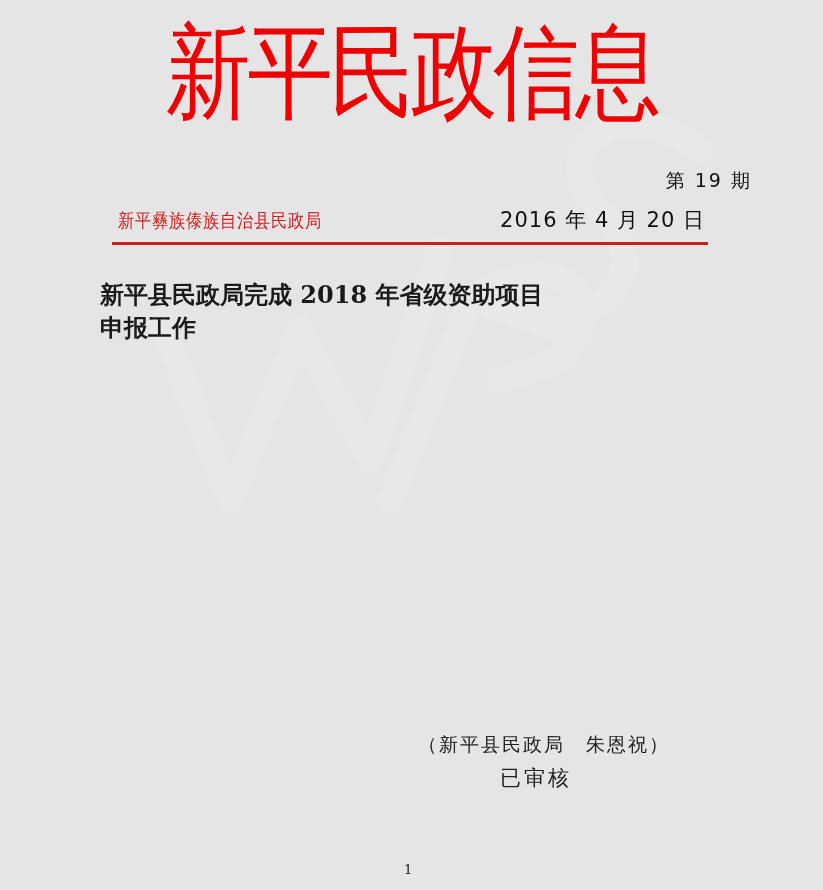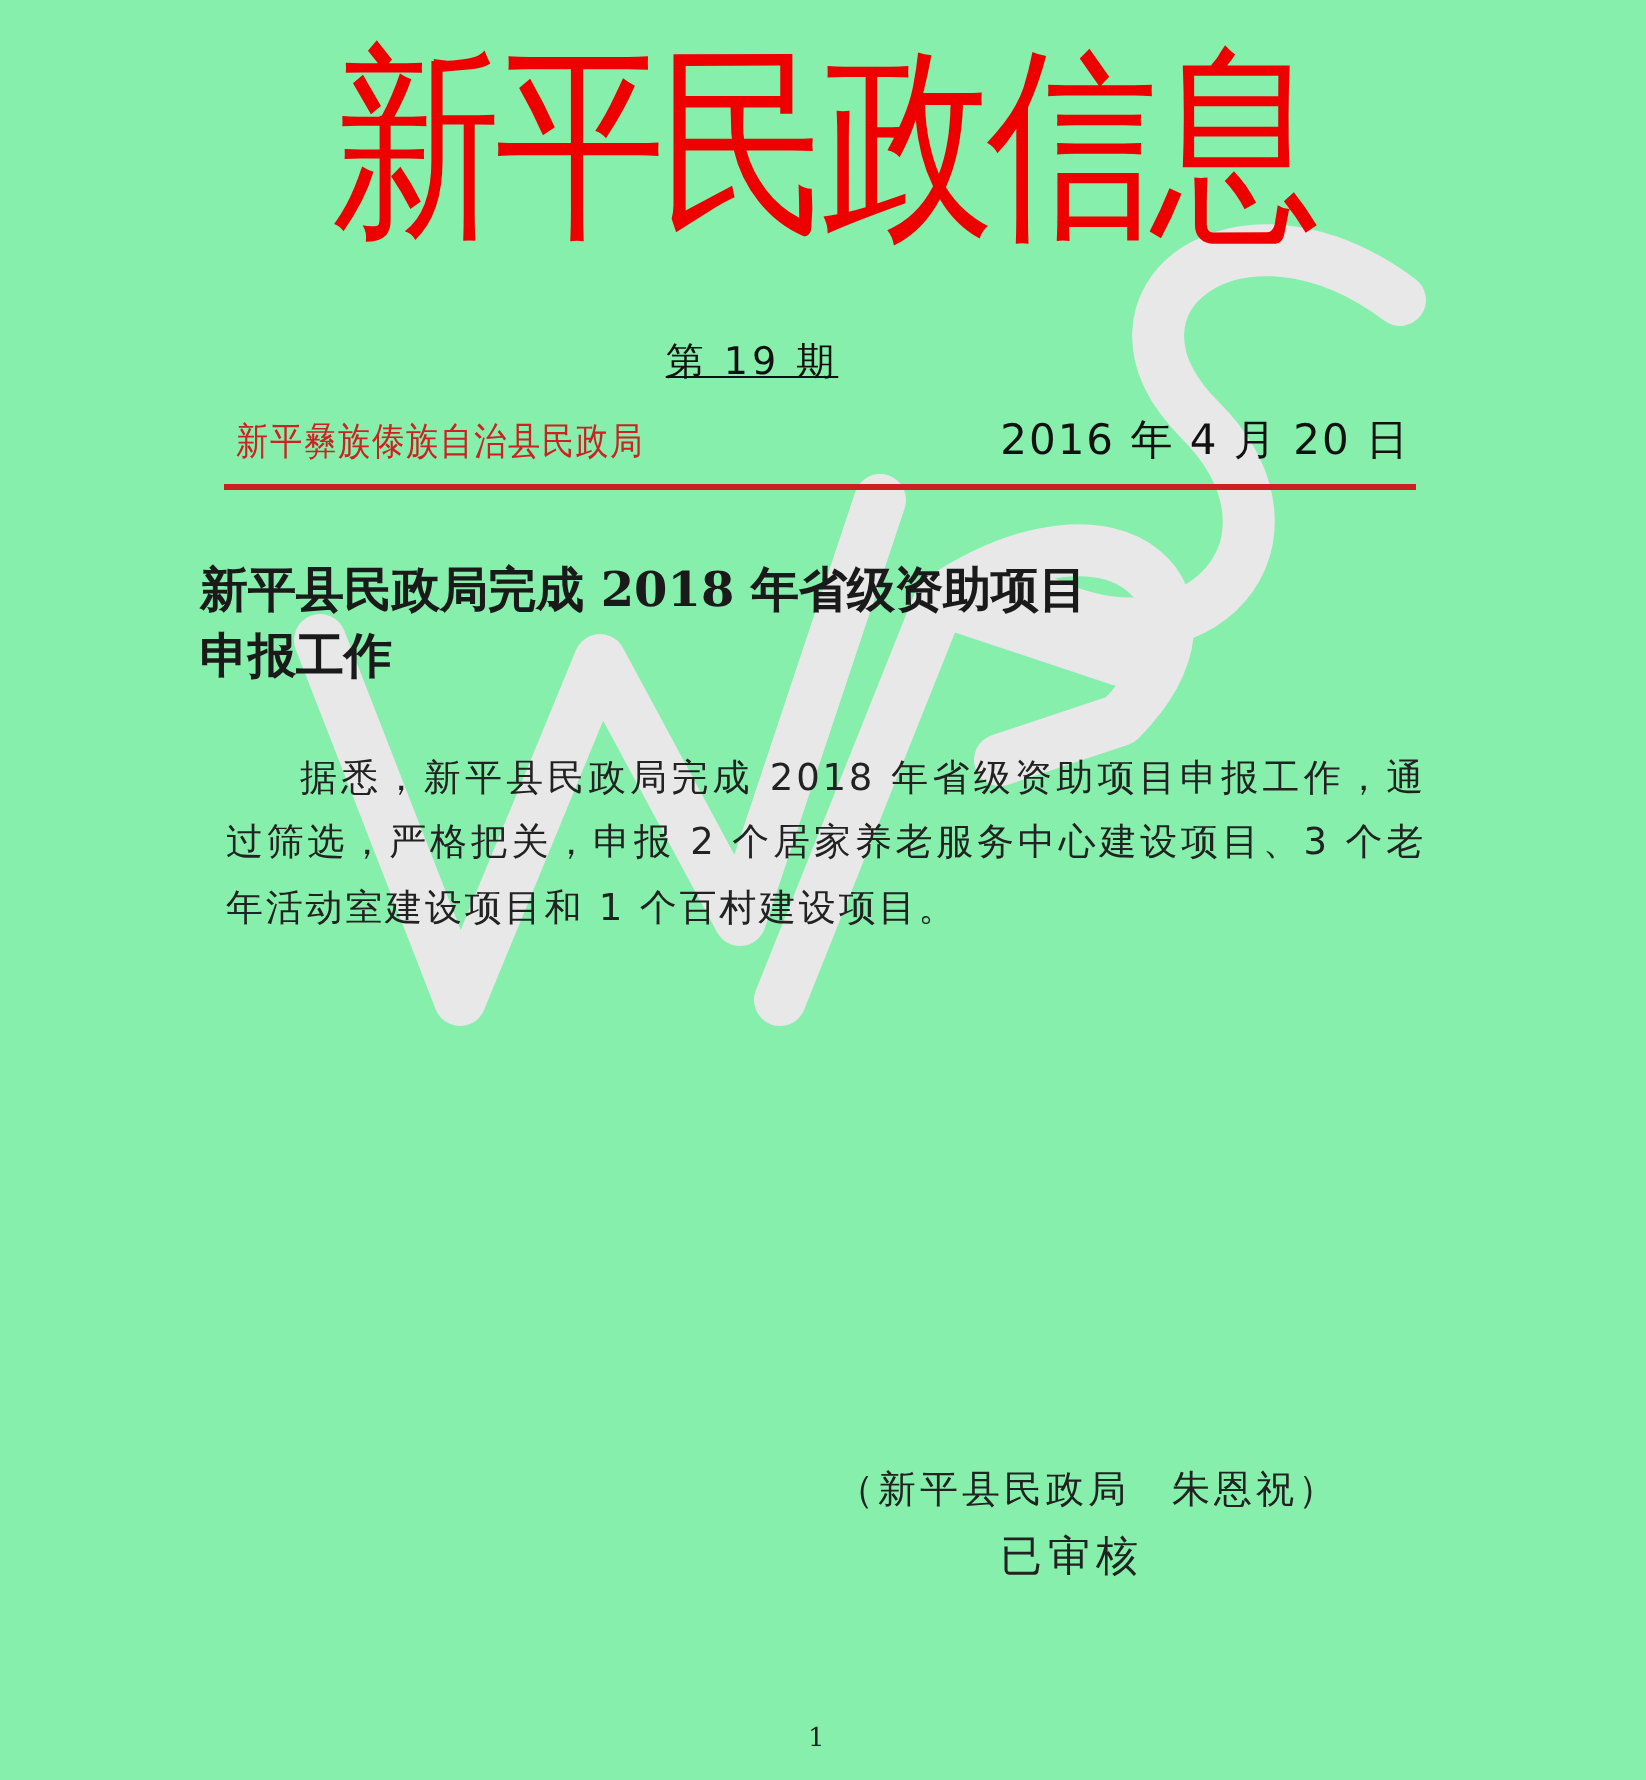--- a/index.html
+++ b/index.html
@@ -1,22 +1,22 @@
 <!DOCTYPE html>
 <html><head>
   <meta charset="utf-8">
   <style>
     html, body { margin: 0; padding: 0; background: #ffffff; }
     body { width: 823px; height: 890px; position: relative; overflow: hidden; font-family: "DejaVu Serif", serif; }
-    .page { position: absolute; left: 0; top: 0; width: 823px; height: 890px; background: #86efac; }
+    .page { position: absolute; left: 0; top: 0; width: 823px; height: 890px; background: #e5e5e5; }
     .watermark { position: absolute; left: 0; top: 0; width: 823px; height: 890px; pointer-events: none; z-index: 0; }
     .masthead { position: absolute; left: 0; width: 823px; top: 14px; text-align: center; color: #ee0000;
       font-family: "DejaVu Serif", serif; font-size: 104px; line-height: 116px; letter-spacing: -4px; font-weight: normal; z-index: 1;
       transform: scaleX(0.82); transform-origin: center; }
-    .issue { position: absolute; left: 0; width: 752px; top: 168px; text-align: center; font-size: 19px; color: #111; z-index: 1; font-family: "DejaVu Sans", sans-serif; letter-spacing: 2px; text-decoration: underline; }
+    .issue { position: absolute; left: 0; width: 752px; top: 168px; text-align: right; font-size: 19px; color: #111; z-index: 1; font-family: "DejaVu Sans", sans-serif; letter-spacing: 2px; }
     .issuer { position: absolute; left: 118px; top: 208px; font-size: 19px; color: #cc2222; z-index: 1; font-family: "DejaVu Serif", serif; letter-spacing: 1px; transform: scaleX(0.85); transform-origin: left; }
     .date { position: absolute; right: 118px; top: 206px; font-size: 21px; color: #111; z-index: 1; font-family: "DejaVu Sans", sans-serif; letter-spacing: 1px; }
     .rule { position: absolute; left: 112px; top: 242px; width: 596px; height: 3px; background: #cc1f1f; z-index: 1; }
     .headline { position: absolute; left: 100px; width: 620px; top: 278px; text-align: left; font-size: 24px; line-height: 33px; font-weight: bold; color: #1a1a1a; z-index: 1; font-family: "DejaVu Serif", serif; }
     .body { position: absolute; left: 113px; width: 600px; top: 374px; font-size: 18.5px; line-height: 32.4px; color: #222; z-index: 1; font-family: "DejaVu Sans", sans-serif; letter-spacing: 1.4px; text-align: justify; }
     .body p { margin: 0; text-indent: 2em; }
     .signature { position: absolute; left: 418px; top: 732px; font-size: 19px; color: #222; z-index: 1; font-family: "DejaVu Sans", sans-serif; letter-spacing: 2px; }
     .reviewed { position: absolute; left: 500px; top: 764px; font-size: 21px; color: #222; z-index: 1; font-family: "DejaVu Sans", sans-serif; letter-spacing: 3px; }
     .pagenum { position: absolute; left: 404px; top: 862px; font-size: 13px; color: #222; z-index: 1; font-family: "DejaVu Serif", serif; }
   </style>
@@ -45,20 +45,19 @@
   <div class="date">2016 年 4 月 20 日</div>
 
   <div class="rule"></div>
 
   <div class="headline">
     <div>新平县民政局完成 2018 年省级资助项目</div>
     <div>申报工作</div>
   </div>
 
   <div class="body">
-    <p>据悉，新平县民政局完成 2018 年省级资助项目申报工作，通过筛选，严格把关，申报 2 个居家养老服务中心建设项目、3 个老年活动室建设项目和 1 个百村建设项目。</p>
   </div>
 
   <div class="signature">（新平县民政局　朱恩祝）</div>
   <div class="reviewed">已审核</div>
 
   <div class="pagenum">1</div>
 </div>
 
 </body></html>

